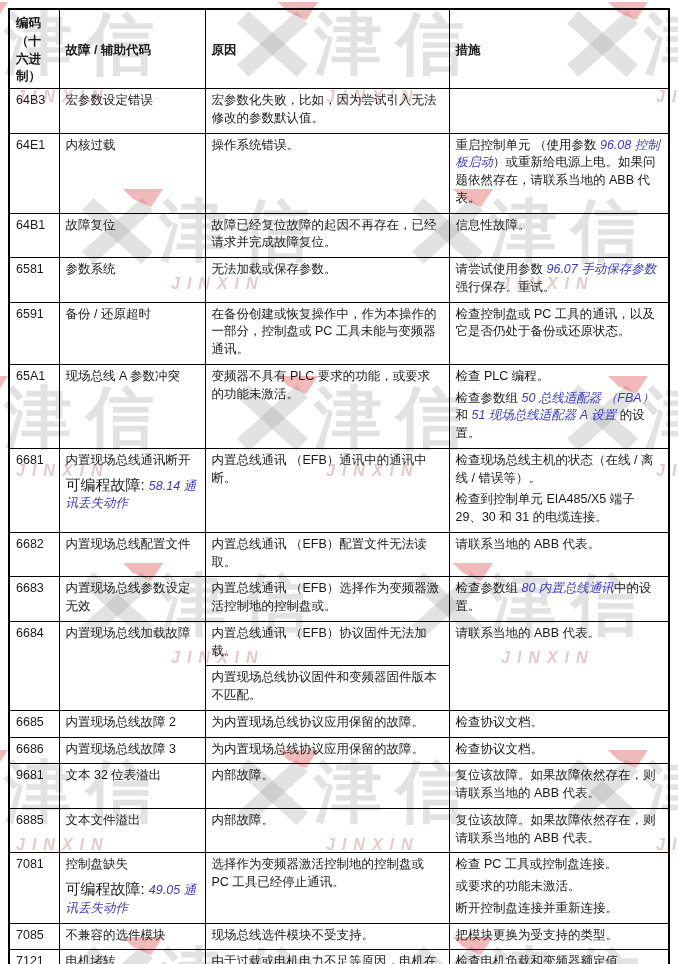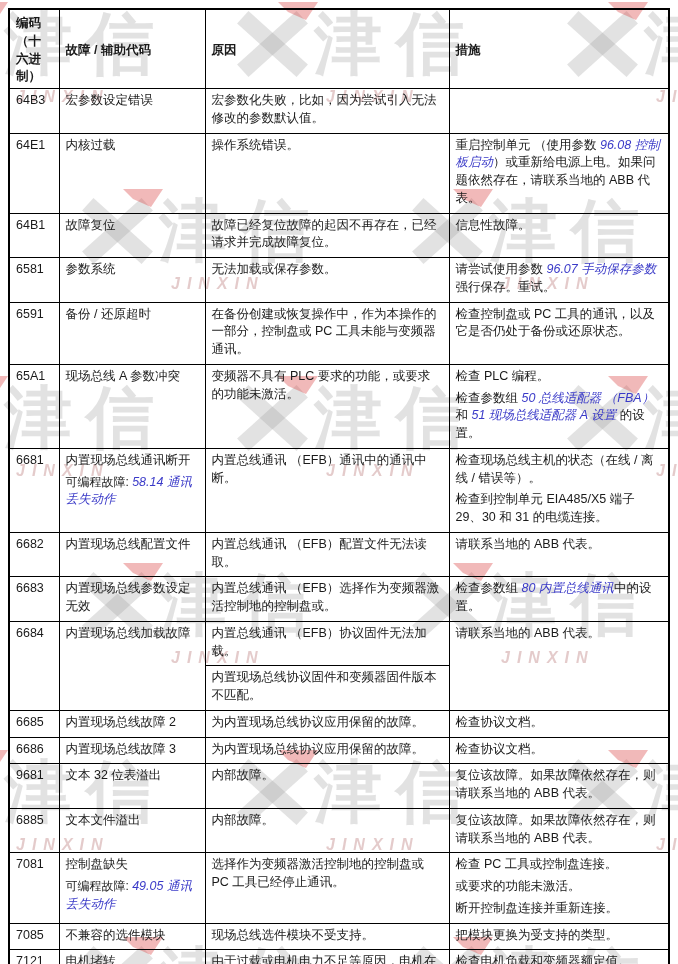--- a/index.html
+++ b/index.html
@@ -35,21 +35,21 @@
     padding:3px 6px 5px 6px;
     font-size:12.5px;line-height:1.42;
     vertical-align:top;text-align:left;
     word-break:break-word;
   }
   .doc-table{border:2px solid #000;}
   .doc-table th{font-weight:bold;vertical-align:middle;padding-top:5px;padding-bottom:2px;}
   .doc-table thead tr{height:52px;}
   .para + .para{margin-top:4px;}
   .seg-ref{color:#3a3ac8;font-style:italic;}
-  .seg-label{font-size:12px;color:#1a1a1a;}
+  .seg-label{font-size:15px;color:#1a1a1a;}
   .code-cell{font-size:12.5px;margin-top:24px;}
 </style>
 </head>
 <body>
 
 <div class="wm-layer" id="wm-layer">
     <div class="wm-tile" style="left: -80px; top: 8px;">
       <div class="wm-row">
         <span class="wm-x">
           <i class="red"></i>

